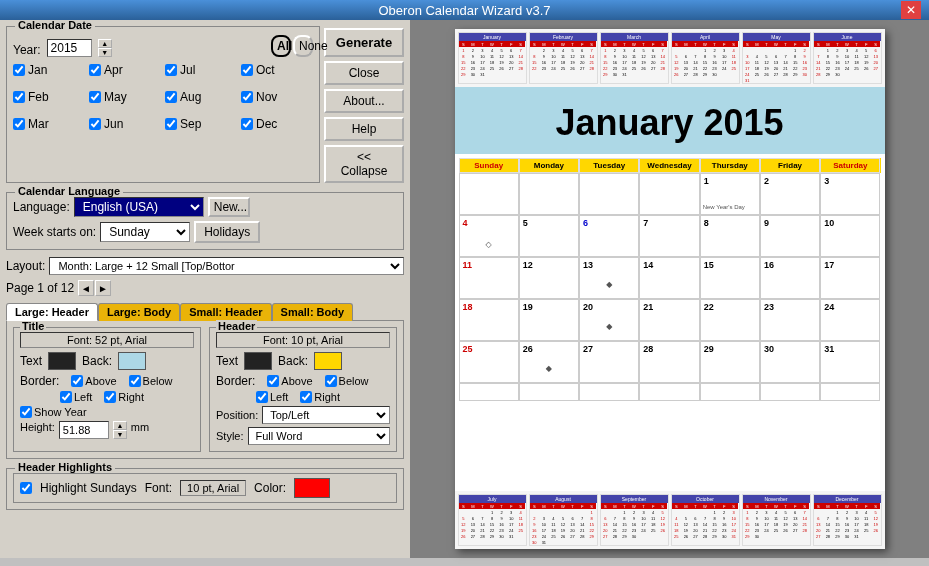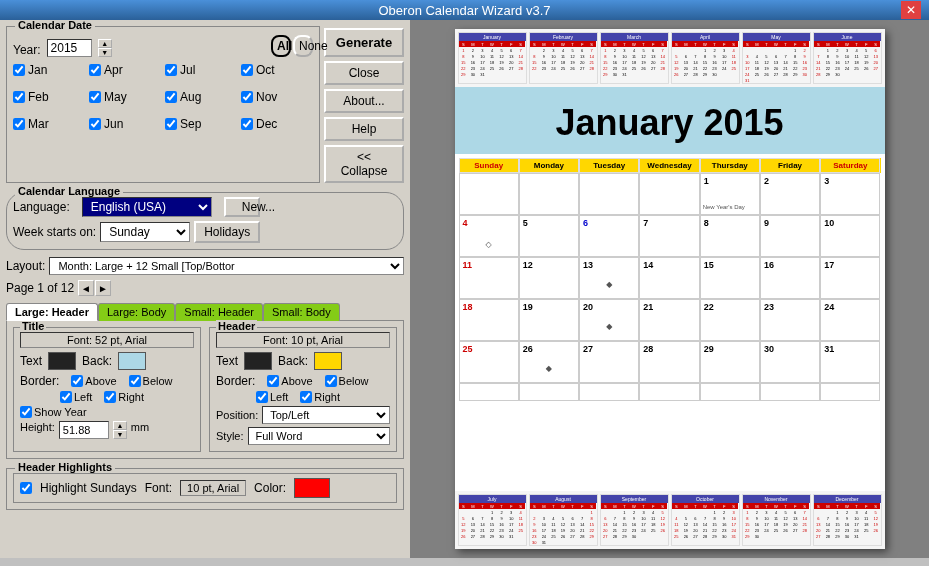--- a/index.html
+++ b/index.html
@@ -148,25 +148,25 @@
       grid-template-columns: repeat(4, 1fr);
       gap: 13px 4px;
     }
     .month-item {
       display: flex;
       align-items: center;
       gap: 3px;
       font-size: 12px;
     }
     input[type="checkbox"] { width: 12px; height: 12px; }
-    .lang-box { margin-top: 4px; border-radius: 18px; }
+    .lang-box { margin-top: 4px; }
     .lang-row {
       display: flex;
       align-items: center;
-      gap: 12px;
+      gap: 4px;
       margin-bottom: 4px;
     }
     .lang-select {
       background: #000080;
       color: white;
       border: 1px inset #888;
       padding: 1px 4px;
       font-size: 12px;
       width: 130px;
     }
@@ -222,27 +222,28 @@
       display: flex;
       align-items: center;
       justify-content: center;
     }
     .tabs-row {
       display: flex;
       gap: 0;
       margin-top: 2px;
     }
     .tab {
-      background: #84cc16;
+      background: #eab308;
       border: 1px solid #888;
       border-bottom: none;
       padding: 2px 8px;
       font-size: 11px;
       cursor: pointer;
       border-radius: 3px 3px 0 0;
+      font-weight: bold;
     }
     .tab-active {
       background: #ffffff;
       border-bottom: 1px solid #fff;
       font-weight: bold;
       z-index: 1;
     }
     .tab-content {
       border: 1px solid #888;
       background: #d4d0c8;
@@ -557,21 +558,21 @@
       </div>
     </div>
 
     <div class="group-box lang-box">
       <span class="group-label">Calendar Language</span>
       <div class="lang-row">
         <span>Language:</span>
         <select class="lang-select">
           <option>English (USA)</option>
         </select>
-        <button class="btn" style="width:27px;padding:1px 16px;">New...</button>
+        <button class="btn" style="width:42px;padding:1px 4px;">New...</button>
       </div>
       <div class="week-row">
         <span>Week starts on:</span>
         <select class="week-select">
           <option>Sunday</option>
           <option>Monday</option>
         </select>
         <button class="holidays-btn">Holidays</button>
       </div>
     </div>

